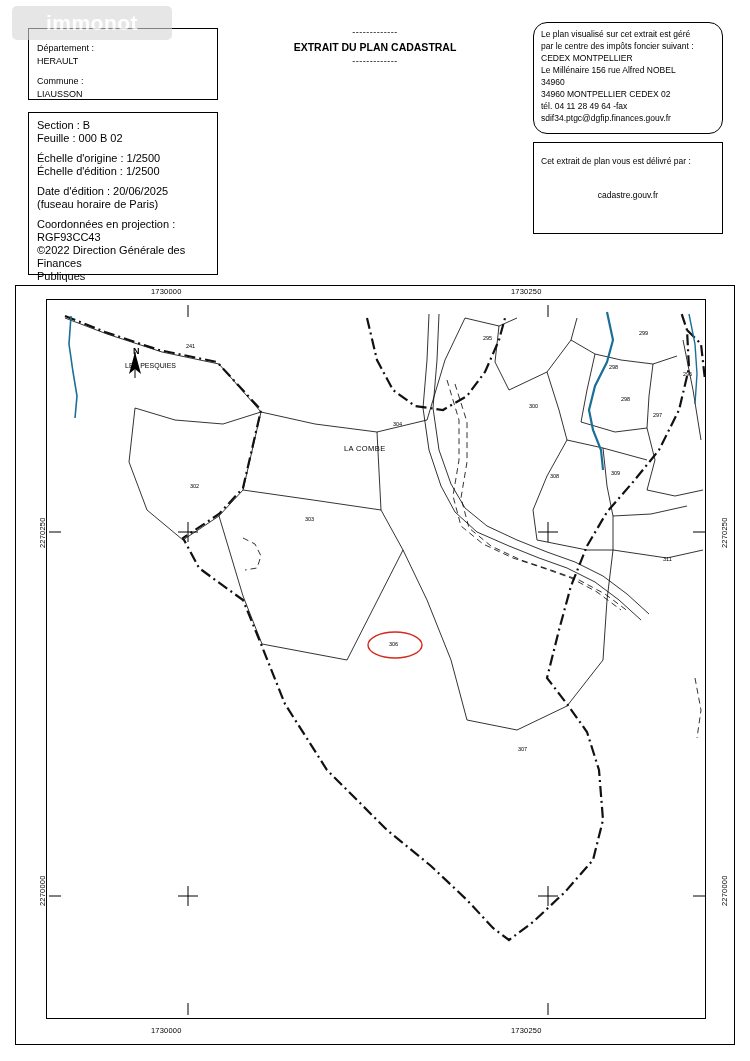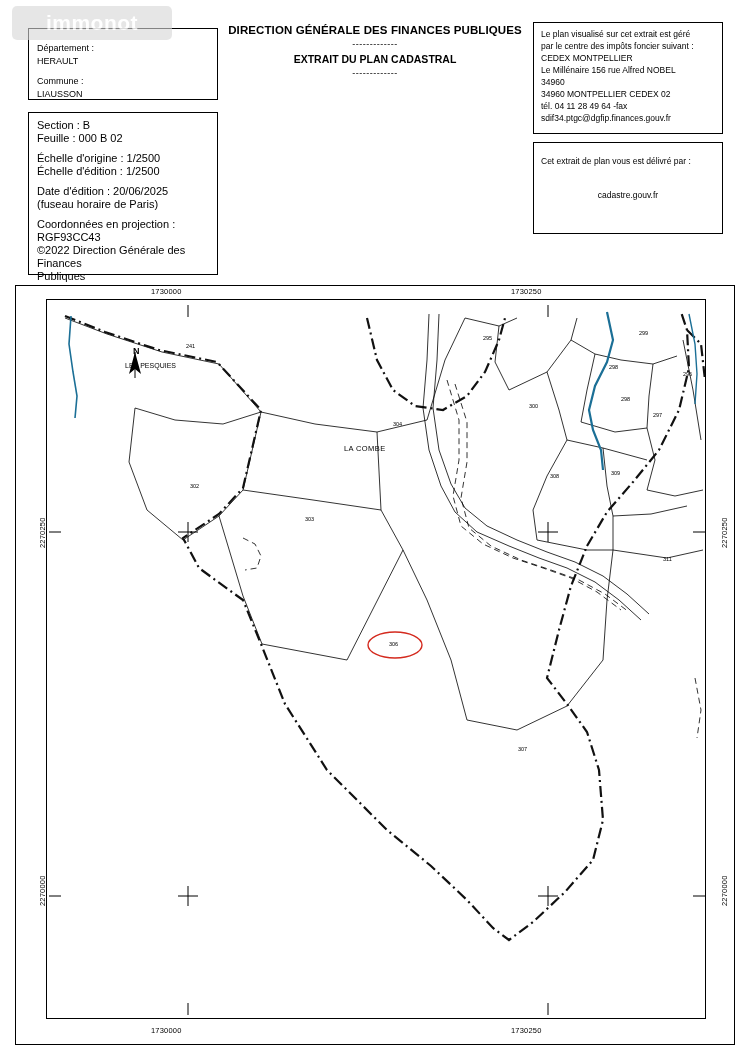--- a/index.html
+++ b/index.html
@@ -49,20 +49,21 @@
     padding: 6px 8px;
     font-size: 11px;
     line-height: 13px;
   }
   .box-sdif {
     left: 533px; top: 22px;
     width: 190px; height: 112px;
     padding: 5px 7px;
     font-size: 8.5px;
     line-height: 12px;
+    border-radius: 14px;
   }
   .box-deliv {
     left: 533px; top: 142px;
     width: 190px; height: 92px;
     padding: 12px 7px;
     font-size: 8.5px;
     line-height: 12px;
   }
 
   .title-block {
@@ -181,21 +182,20 @@
       <div class="gap"></div>
       <div>Date d'édition : 20/06/2025</div>
       <div>(fuseau horaire de Paris)</div>
       <div class="gap"></div>
       <div>Coordonnées en projection : RGF93CC43</div>
       <div>©2022 Direction Générale des Finances</div>
       <div>Publiques</div>
     </div>
 
     <div class="title-block">
-      <div class="title-main">DIRECTION GÉNÉRALE DES FINANCES PUBLIQUES</div>
       <div class="title-dashes">-------------</div>
       <div class="title-sub">EXTRAIT DU PLAN CADASTRAL</div>
       <div class="title-dashes">-------------</div>
     </div>
 
     <div class="box box-sdif">
       <div>Le plan visualisé sur cet extrait est géré</div>
       <div>par le centre des impôts foncier suivant :</div>
       <div>CEDEX MONTPELLIER</div>
       <div>Le Millénaire 156 rue Alfred NOBEL</div>

